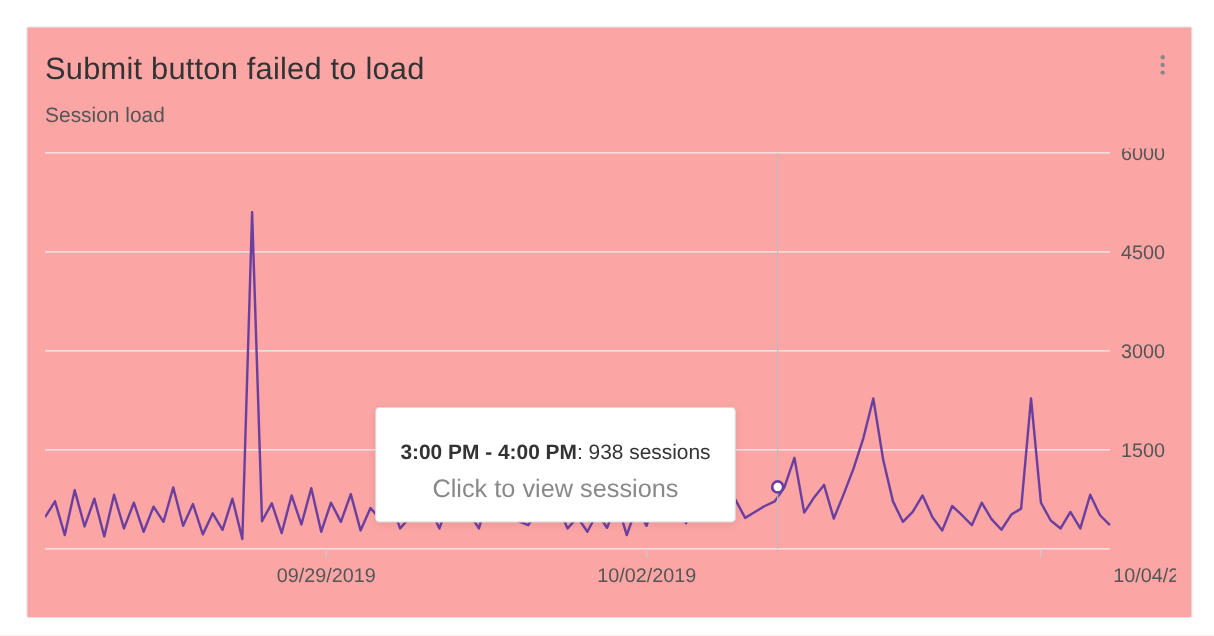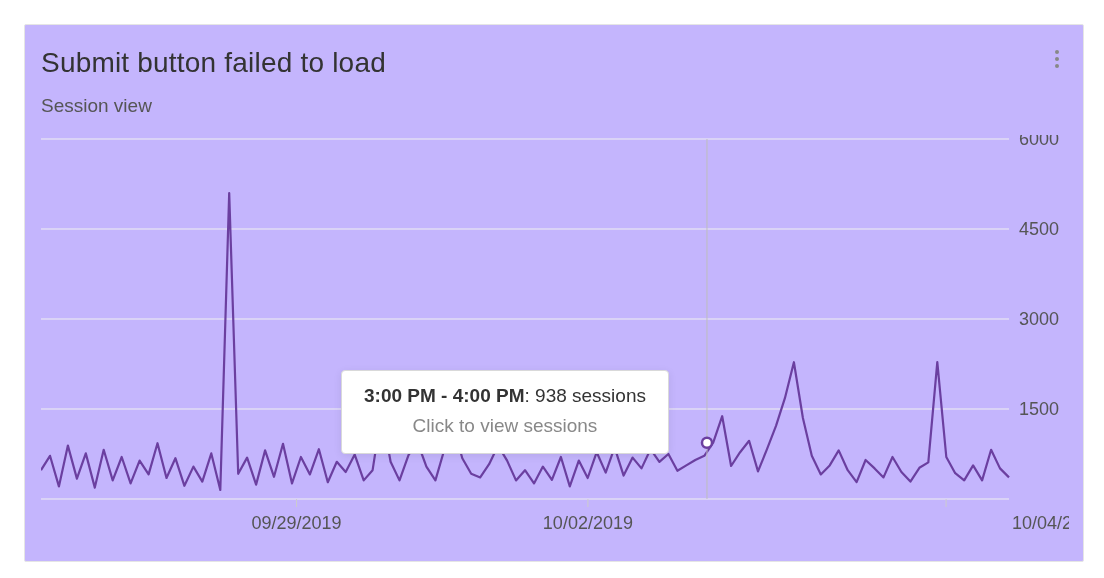--- a/index.html
+++ b/index.html
@@ -12,21 +12,21 @@
     overflow: hidden;
   }
   .card {
     position: absolute;
     left: 24px;
     top: 24px;
     width: 1060px;
     height: 538px;
     border: 1px solid #e5e5e5;
     border-radius: 2px;
-    background: #c4b5fd;
+    background: #fca5a5;
   }
   .title {
     position: absolute;
     left: 16px;
     top: 22px;
     font-size: 28px;
     font-weight: 400;
     color: #333;
     letter-spacing: 0.2px;
   }
@@ -69,42 +69,42 @@
   .y-tick-label { font-size: 18px; fill: #555; text-anchor: start; }
   .x-tick-label { font-size: 18px; fill: #555; text-anchor: middle; }
   .series-line { fill: none; stroke-width: 2.2; stroke-linejoin: round; }
   .hover-dot { stroke-width: 2.5; }
   .tooltip {
     position: absolute;
     background: #fff;
     border: 1px solid #d9d9d9;
     border-radius: 4px;
     box-shadow: 0 2px 8px rgba(0,0,0,0.08);
-    padding: 14px 22px 16px 22px;
+    padding: 30px 22px 16px 22px;
     text-align: center;
   }
   .tooltip .tt-title { font-size: 19px; color: #333; }
   .tooltip .tt-title b { font-weight: 700; }
-  .tooltip .tt-sub { font-size: 19px; color: #888; margin-top: 8px; }
+  .tooltip .tt-sub { font-size: 23px; color: #888; margin-top: 8px; }
 </style>
 </head>
 <body>
 
 <div class="card">
 
   <div class="title">Submit button failed to load</div>
 
   <div class="kebab">
     <span></span>
       <span></span>
       <span></span>
   </div>
 
   <div class="subtitle-row">
-    <div>Session view</div>
+    <div>Session load</div>
   </div>
 
   <div class="chart-wrap">
     <svg class="chart" viewBox="0 0 1028 420" preserveAspectRatio="none">
         <line x1="0" y1="364" x2="968" y2="364" class="gridline"></line>
         <line x1="0" y1="274" x2="968" y2="274" class="gridline"></line>
         <text x="978" y="280" class="y-tick-label">1500</text>
         <line x1="0" y1="184" x2="968" y2="184" class="gridline"></line>
         <text x="978" y="190" class="y-tick-label">3000</text>
         <line x1="0" y1="94" x2="968" y2="94" class="gridline"></line>

